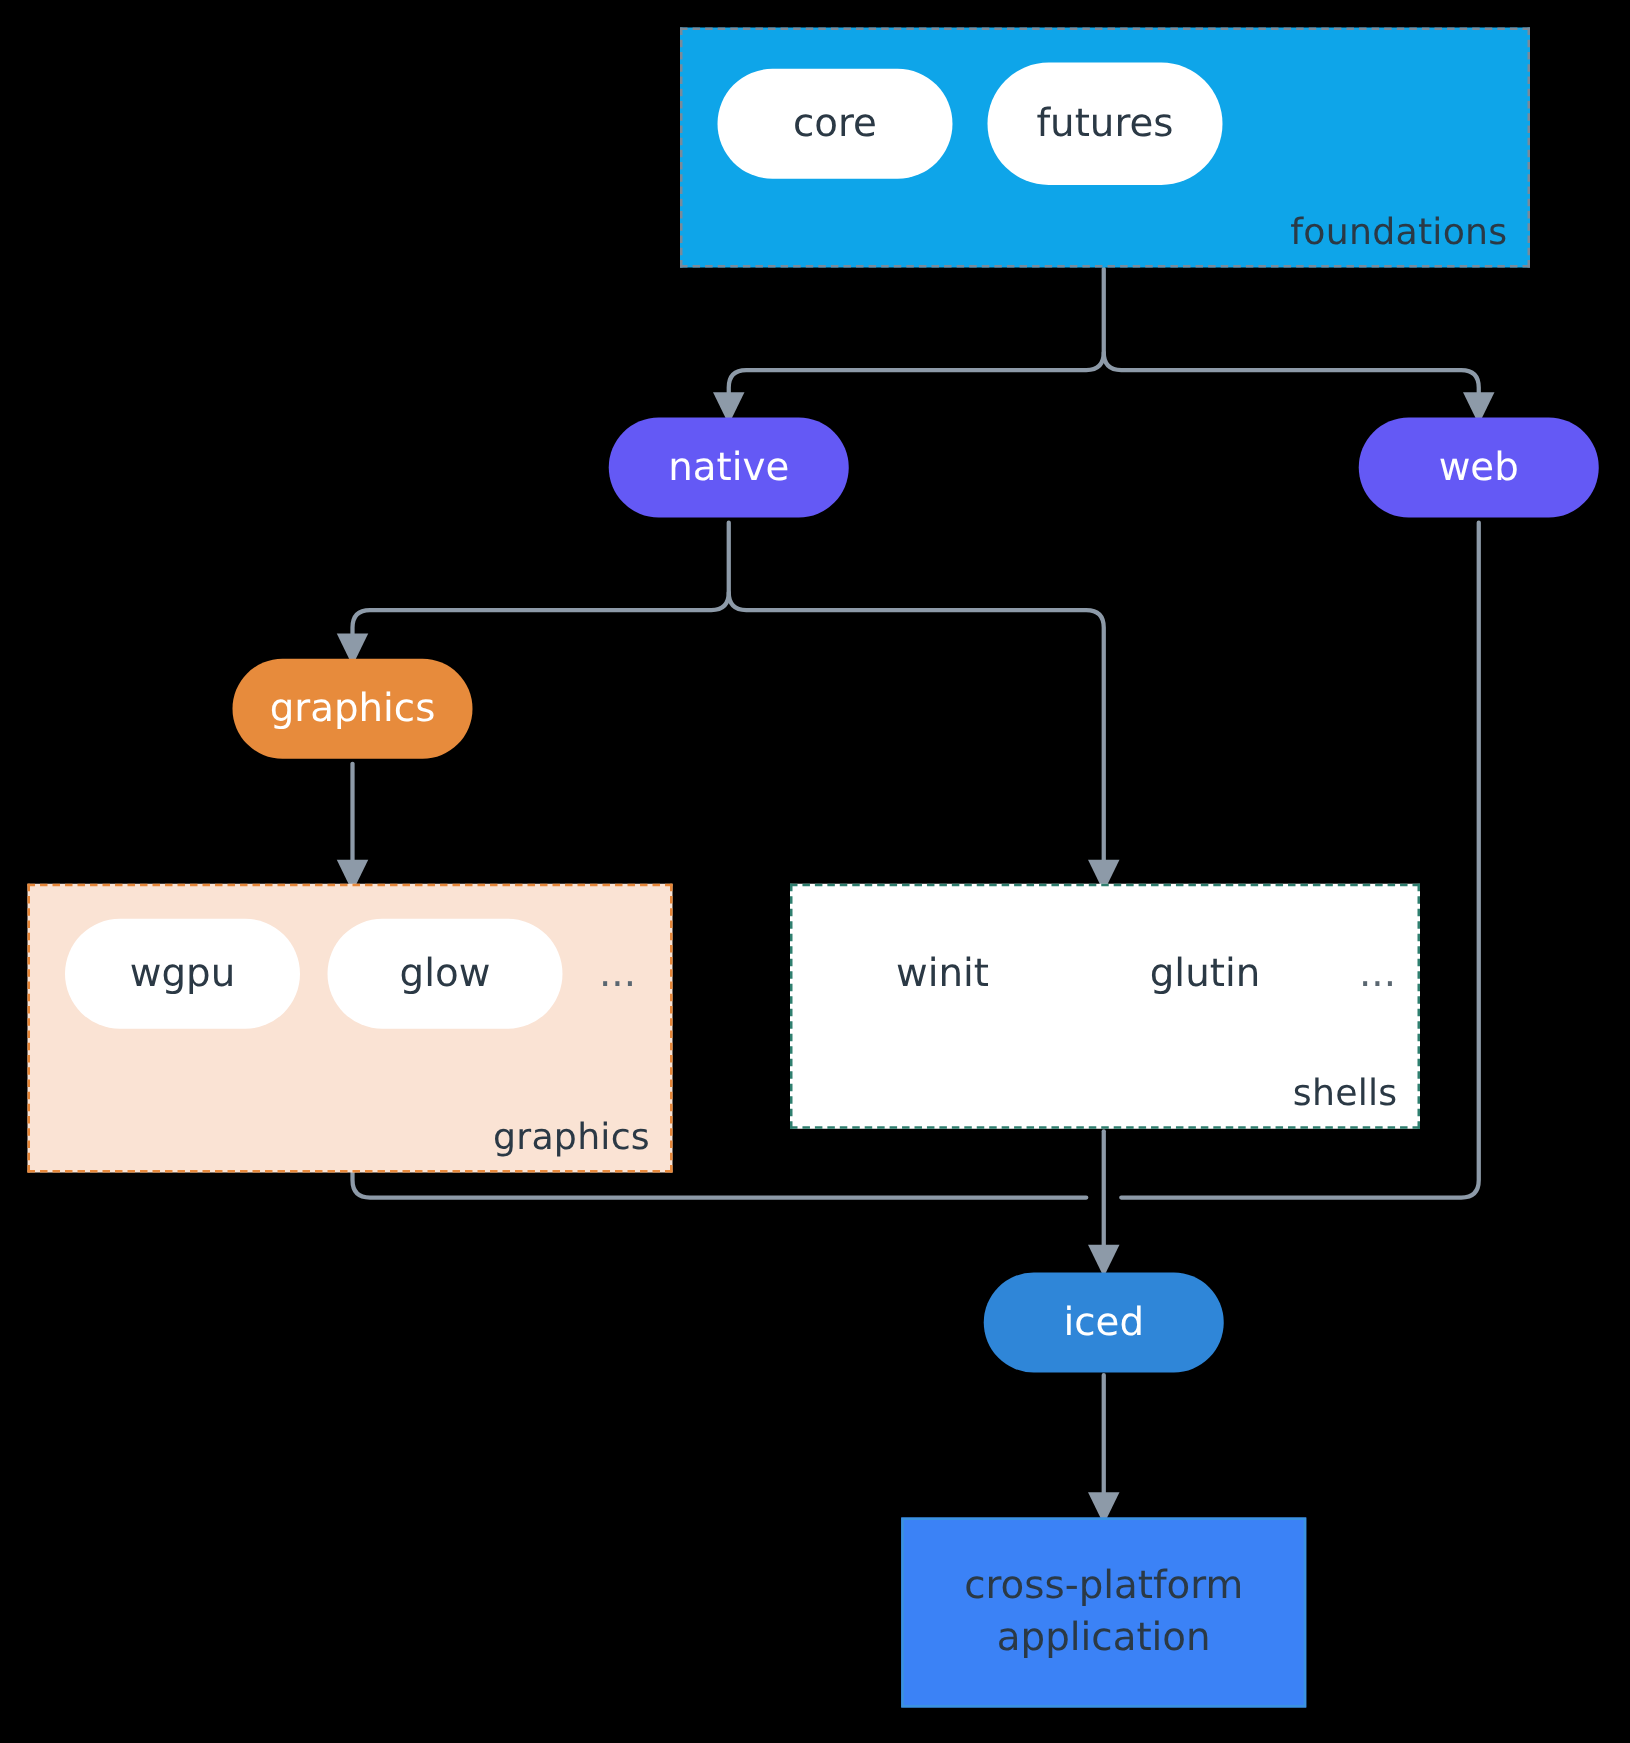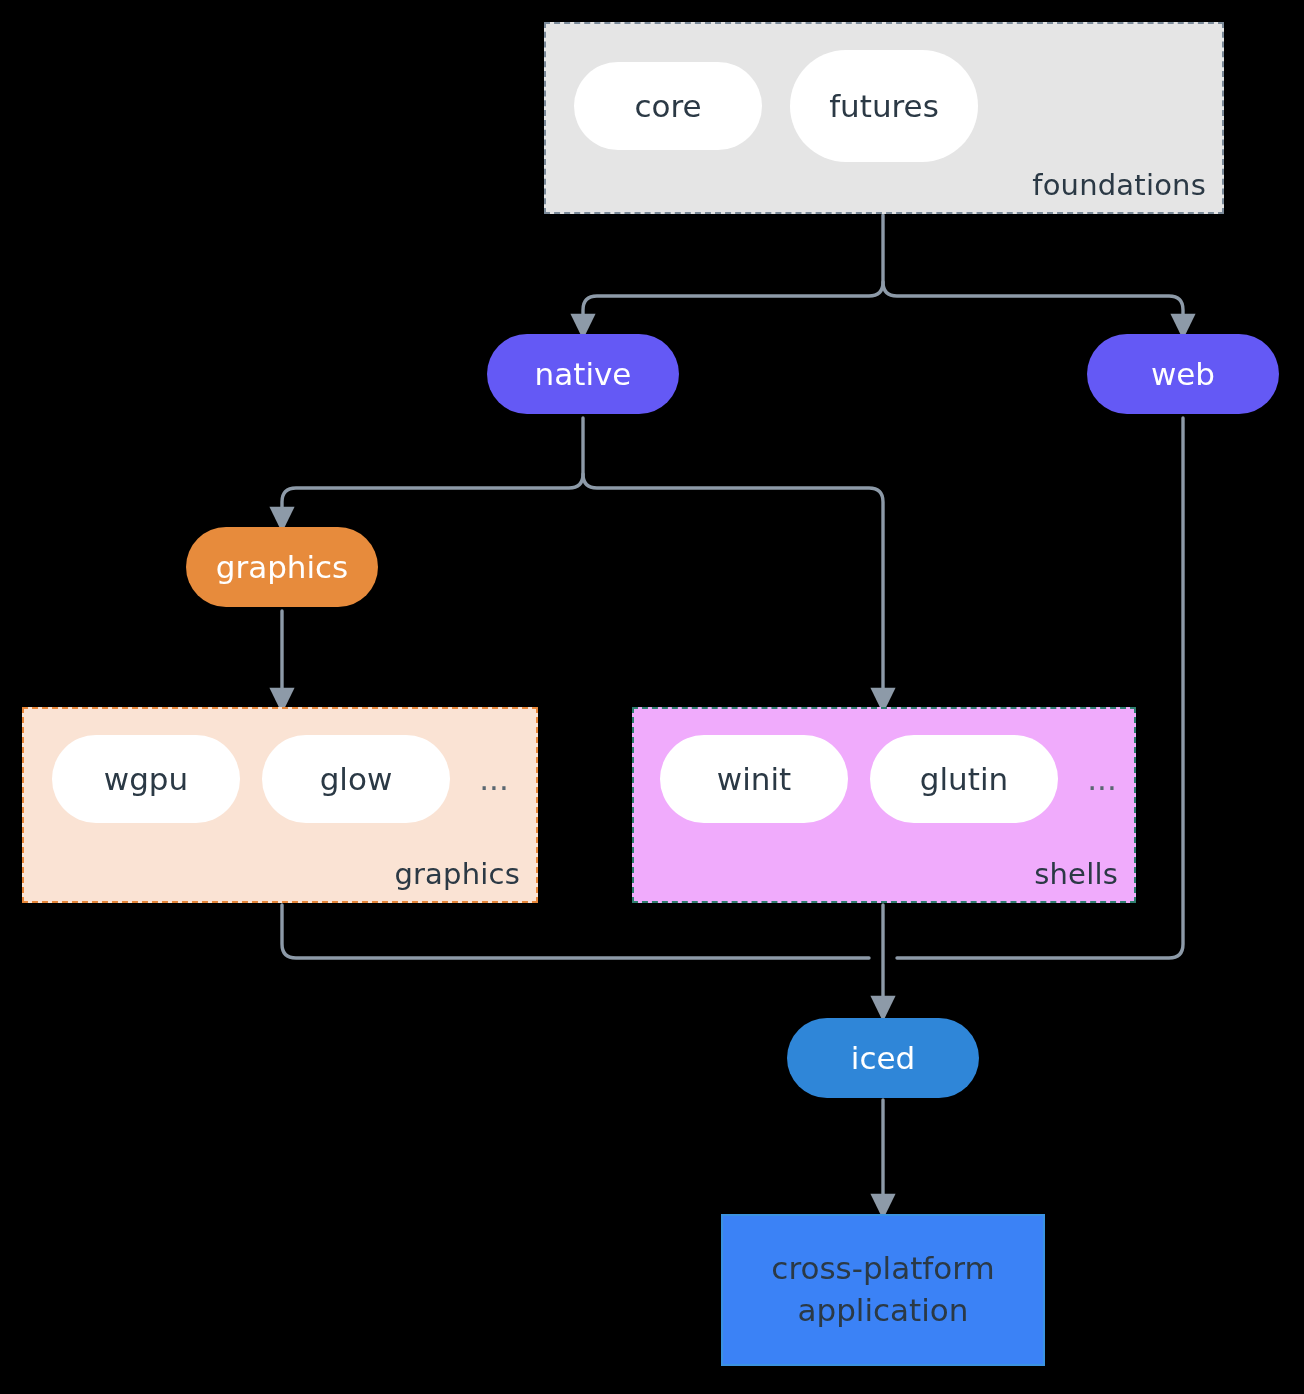--- a/index.html
+++ b/index.html
@@ -112,46 +112,46 @@
 
       <path d="M883,905 L883,1008" marker-end="url(#arrow)"></path>
 
       <path d="M1183,418 L1183,944 Q1183,958 1169,958 L897,958"></path>
 
       <path d="M883,1100 L883,1206" marker-end="url(#arrow)"></path>
     </g>
   </svg>
 
   <div class="group-box" style="left:544px; top:22px; width:680px; height:192px;
-              background:#e5e5e5; border:2px dashed #7b8a99;">
+              background:#0ea5e9; border:2px dashed #7b8a99;">
     <div class="chip-row" style="left:28px; top:26px; gap:28px;">
       <div class="chip" style="width:188px; height:88px;">core</div>
-      <div class="chip" style="width:188px; height:112px;">futures</div>
+      <div class="chip" style="width:188px; height:98px;">futures</div>
     </div>
     <div class="group-label">foundations</div>
   </div>
 
   <div class="pill" style="left:1087px; top:334px; width:192px; height:80px; background:#6459f5;">web</div>
 
   <div class="pill" style="left:487px; top:334px; width:192px; height:80px; background:#6459f5;">native</div>
 
   <div class="pill" style="left:186px; top:527px; width:192px; height:80px; background:#e78b3c;">graphics</div>
 
-  <div class="group-box" style="left:22px; top:707px; width:516px; height:196px;
+  <div class="group-box" style="left:22px; top:707px; width:516px; height:231px;
               background:#fae3d4; border:2px dashed #e8883a;">
     <div class="chip-row" style="left:28px; top:26px; gap:22px;">
       <div class="chip" style="width:188px; height:88px;">wgpu</div>
       <div class="chip" style="width:188px; height:88px;">glow</div>
       <div class="ellipsis" style="width:44px; height:88px;">...</div>
     </div>
     <div class="group-label">graphics</div>
   </div>
 
   <div class="group-box" style="left:632px; top:707px; width:504px; height:196px;
-              background:#f0abfc; border:2px dashed #2f7f6f;">
+              background:#ffffff; border:2px dashed #2f7f6f;">
     <div class="chip-row" style="left:26px; top:26px; gap:22px;">
       <div class="chip" style="width:188px; height:88px;">winit</div>
       <div class="chip" style="width:188px; height:88px;">glutin</div>
       <div class="ellipsis" style="width:44px; height:88px;">...</div>
     </div>
     <div class="group-label">shells</div>
   </div>
 
   <div class="pill" style="left:787px; top:1018px; width:192px; height:80px; background:#2f86d8;">iced</div>
 

